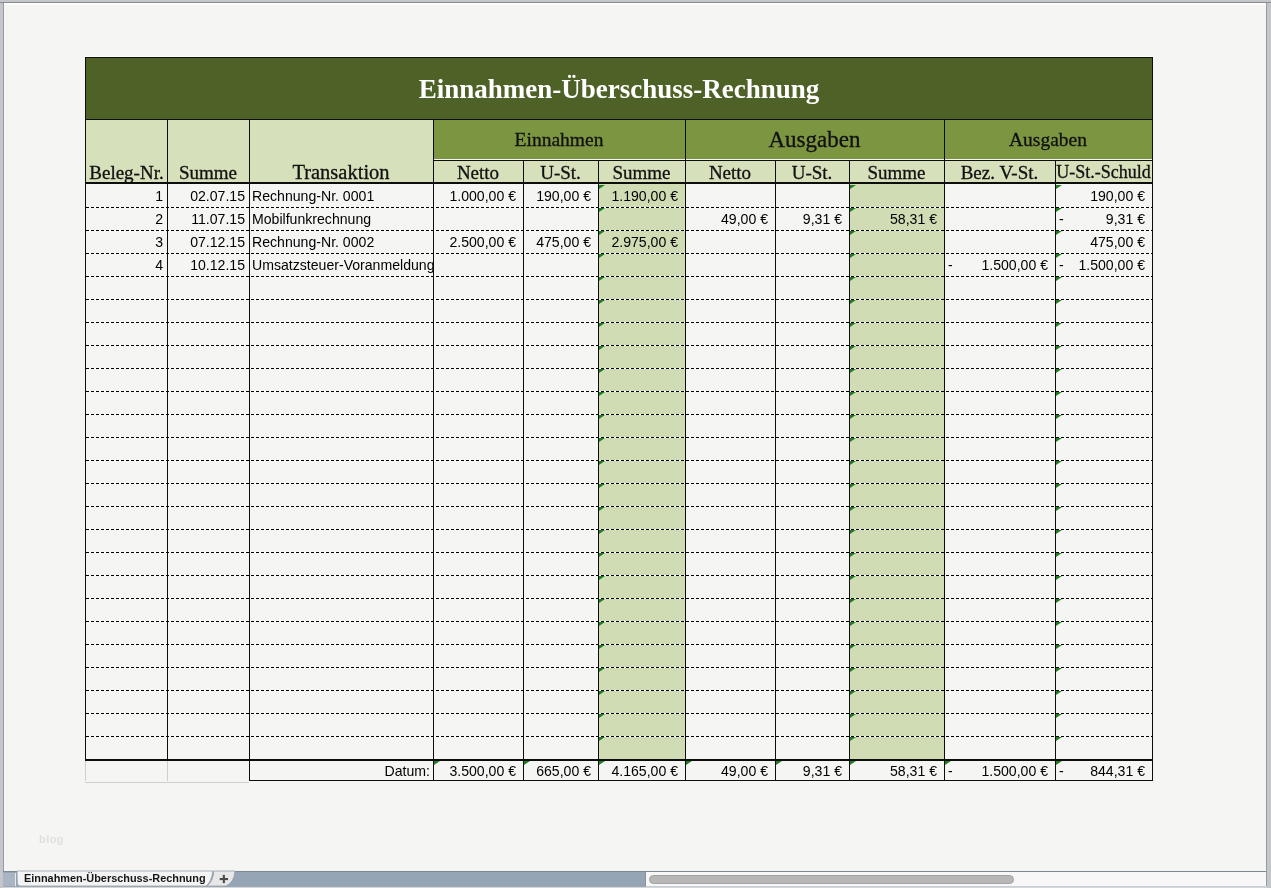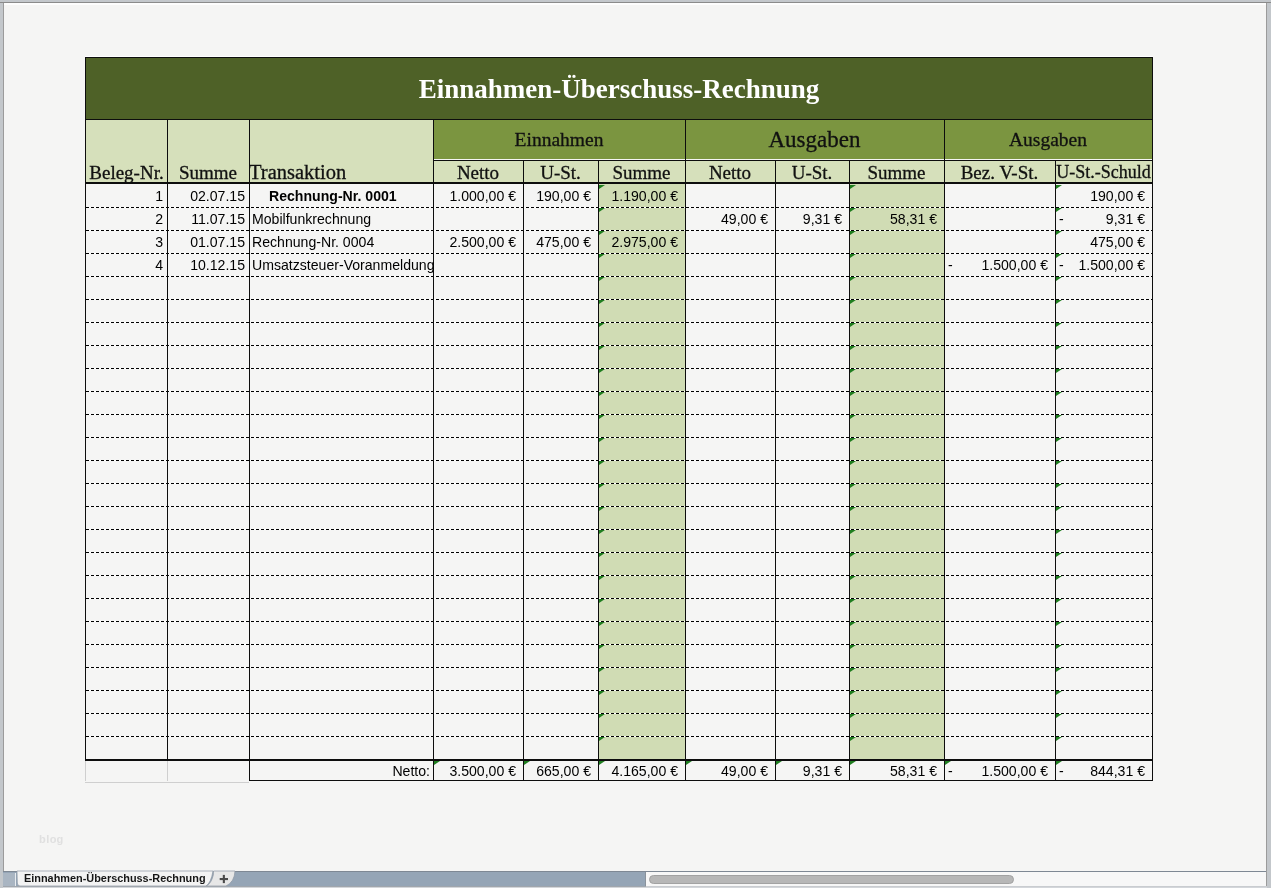--- a/index.html
+++ b/index.html
@@ -137,63 +137,63 @@
 <div style="position:absolute;left:434px;top:760.5px;width:0;height:0;border-top:4.5px solid #1f7e1f;border-right:6px solid transparent;"></div>
 <div style="position:absolute;left:524px;top:760.5px;width:0;height:0;border-top:4.5px solid #1f7e1f;border-right:6px solid transparent;"></div>
 <div style="position:absolute;left:599px;top:760.5px;width:0;height:0;border-top:4.5px solid #1f7e1f;border-right:6px solid transparent;"></div>
 <div style="position:absolute;left:686px;top:760.5px;width:0;height:0;border-top:4.5px solid #1f7e1f;border-right:6px solid transparent;"></div>
 <div style="position:absolute;left:776px;top:760.5px;width:0;height:0;border-top:4.5px solid #1f7e1f;border-right:6px solid transparent;"></div>
 <div style="position:absolute;left:850px;top:760.5px;width:0;height:0;border-top:4.5px solid #1f7e1f;border-right:6px solid transparent;"></div>
 <div style="position:absolute;left:945px;top:760.5px;width:0;height:0;border-top:4.5px solid #1f7e1f;border-right:6px solid transparent;"></div>
 <div style="position:absolute;left:1056px;top:760.5px;width:0;height:0;border-top:4.5px solid #1f7e1f;border-right:6px solid transparent;"></div>
 <div class="h" style="position:absolute;left:86px;top:161.5px;width:81px;height:21.5px;line-height:21.5px;text-align:center;">Beleg-Nr.</div>
 <div class="h" style="position:absolute;left:167px;top:161.5px;width:82px;height:21.5px;line-height:21.5px;text-align:center;">Summe</div>
-<div class="h" style="position:absolute;left:249px;top:161.5px;width:184px;height:21.5px;line-height:21.5px;text-align:left;font-size:20.5px;">Transaktion</div>
+<div class="h" style="position:absolute;left:249px;top:161.5px;width:184px;height:21.5px;line-height:21.5px;text-align:center;font-size:20.5px;">Transaktion</div>
 <div class="h" style="position:absolute;left:433px;top:161.5px;width:90px;height:21.5px;line-height:21.5px;text-align:center;">Netto</div>
 <div class="h" style="position:absolute;left:523px;top:161.5px;width:75px;height:21.5px;line-height:21.5px;text-align:center;">U-St.</div>
 <div class="h" style="position:absolute;left:598px;top:161.5px;width:87px;height:21.5px;line-height:21.5px;text-align:center;">Summe</div>
 <div class="h" style="position:absolute;left:685px;top:161.5px;width:90px;height:21.5px;line-height:21.5px;text-align:center;">Netto</div>
 <div class="h" style="position:absolute;left:775px;top:161.5px;width:74px;height:21.5px;line-height:21.5px;text-align:center;">U-St.</div>
 <div class="h" style="position:absolute;left:849px;top:161.5px;width:95px;height:21.5px;line-height:21.5px;text-align:center;">Summe</div>
 <div class="h" style="position:absolute;left:944px;top:161.5px;width:111px;height:21.5px;line-height:21.5px;text-align:center;">Bez. V-St.</div>
 <div class="h" style="position:absolute;left:1055px;top:161.5px;width:97px;height:21.5px;line-height:21.5px;text-align:center;font-size:18px;">U-St.-Schuld</div>
 <div class="h" style="position:absolute;left:433px;top:120.2px;width:252px;height:39.5px;line-height:39.5px;text-align:center;font-size:19.5px;">Einnahmen</div>
 <div class="h" style="position:absolute;left:685px;top:120.2px;width:259px;height:39.5px;line-height:39.5px;text-align:center;font-size:23px;">Ausgaben</div>
 <div class="h" style="position:absolute;left:944px;top:120.2px;width:208px;height:39.5px;line-height:39.5px;text-align:center;font-size:19.5px;">Ausgaben</div>
 <div class="t" style="position:absolute;left:86px;top:59px;width:1066px;height:61.5px;line-height:61.5px;text-align:center;">Einnahmen-Überschuss-Rechnung</div>
 <div class="d" style="position:absolute;left:86px;top:185px;width:81px;height:23px;line-height:23px;text-align:right;padding-right:4px;box-sizing:border-box;">1</div>
 <div class="d" style="position:absolute;left:167px;top:185px;width:82px;height:23px;line-height:23px;text-align:right;padding-right:4px;box-sizing:border-box;">02.07.15</div>
-<div class="d" style="position:absolute;left:249px;top:185px;width:184px;height:23px;line-height:23px;text-align:left;padding-left:20px;box-sizing:border-box;font-weight:bold;">Rechnung-Nr. 0001</div>
+<div class="d" style="position:absolute;left:249px;top:185px;width:184px;height:23px;line-height:23px;text-align:left;padding-left:3px;box-sizing:border-box;">Rechnung-Nr. 0001</div>
 <div class="d" style="position:absolute;left:433px;top:185px;width:90px;height:23px;line-height:23px;text-align:right;padding-right:7px;box-sizing:border-box;">1.000,00&nbsp;€</div>
 <div class="d" style="position:absolute;left:523px;top:185px;width:75px;height:23px;line-height:23px;text-align:right;padding-right:7px;box-sizing:border-box;">190,00&nbsp;€</div>
 <div class="d" style="position:absolute;left:598px;top:185px;width:87px;height:23px;line-height:23px;text-align:right;padding-right:7px;box-sizing:border-box;">1.190,00&nbsp;€</div>
 <div class="d" style="position:absolute;left:1055px;top:185px;width:97px;height:23px;line-height:23px;text-align:right;padding-right:7px;box-sizing:border-box;">190,00&nbsp;€</div>
 <div class="d" style="position:absolute;left:86px;top:208px;width:81px;height:23px;line-height:23px;text-align:right;padding-right:4px;box-sizing:border-box;">2</div>
 <div class="d" style="position:absolute;left:167px;top:208px;width:82px;height:23px;line-height:23px;text-align:right;padding-right:4px;box-sizing:border-box;">11.07.15</div>
 <div class="d" style="position:absolute;left:249px;top:208px;width:184px;height:23px;line-height:23px;text-align:left;padding-left:3px;box-sizing:border-box;">Mobilfunkrechnung</div>
 <div class="d" style="position:absolute;left:685px;top:208px;width:90px;height:23px;line-height:23px;text-align:right;padding-right:7px;box-sizing:border-box;">49,00&nbsp;€</div>
 <div class="d" style="position:absolute;left:775px;top:208px;width:74px;height:23px;line-height:23px;text-align:right;padding-right:7px;box-sizing:border-box;">9,31&nbsp;€</div>
 <div class="d" style="position:absolute;left:849px;top:208px;width:95px;height:23px;line-height:23px;text-align:right;padding-right:7px;box-sizing:border-box;">58,31&nbsp;€</div>
 <div class="d" style="position:absolute;left:1055px;top:208px;width:97px;height:23px;line-height:23px;text-align:left;padding-left:4px;box-sizing:border-box;">-</div>
 <div class="d" style="position:absolute;left:1055px;top:208px;width:97px;height:23px;line-height:23px;text-align:right;padding-right:7px;box-sizing:border-box;">9,31&nbsp;€</div>
 <div class="d" style="position:absolute;left:86px;top:231px;width:81px;height:23px;line-height:23px;text-align:right;padding-right:4px;box-sizing:border-box;">3</div>
-<div class="d" style="position:absolute;left:167px;top:231px;width:82px;height:23px;line-height:23px;text-align:right;padding-right:4px;box-sizing:border-box;">01.07.15</div>
-<div class="d" style="position:absolute;left:249px;top:231px;width:184px;height:23px;line-height:23px;text-align:left;padding-left:3px;box-sizing:border-box;">Rechnung-Nr. 0004</div>
+<div class="d" style="position:absolute;left:167px;top:231px;width:82px;height:23px;line-height:23px;text-align:right;padding-right:4px;box-sizing:border-box;">07.12.15</div>
+<div class="d" style="position:absolute;left:249px;top:231px;width:184px;height:23px;line-height:23px;text-align:left;padding-left:3px;box-sizing:border-box;">Rechnung-Nr. 0002</div>
 <div class="d" style="position:absolute;left:433px;top:231px;width:90px;height:23px;line-height:23px;text-align:right;padding-right:7px;box-sizing:border-box;">2.500,00&nbsp;€</div>
 <div class="d" style="position:absolute;left:523px;top:231px;width:75px;height:23px;line-height:23px;text-align:right;padding-right:7px;box-sizing:border-box;">475,00&nbsp;€</div>
 <div class="d" style="position:absolute;left:598px;top:231px;width:87px;height:23px;line-height:23px;text-align:right;padding-right:7px;box-sizing:border-box;">2.975,00&nbsp;€</div>
 <div class="d" style="position:absolute;left:1055px;top:231px;width:97px;height:23px;line-height:23px;text-align:right;padding-right:7px;box-sizing:border-box;">475,00&nbsp;€</div>
 <div class="d" style="position:absolute;left:86px;top:254px;width:81px;height:23px;line-height:23px;text-align:right;padding-right:4px;box-sizing:border-box;">4</div>
 <div class="d" style="position:absolute;left:167px;top:254px;width:82px;height:23px;line-height:23px;text-align:right;padding-right:4px;box-sizing:border-box;">10.12.15</div>
 <div class="d" style="position:absolute;left:249px;top:254px;width:184px;height:23px;line-height:23px;text-align:left;padding-left:3px;box-sizing:border-box;">Umsatzsteuer-Voranmeldung</div>
 <div class="d" style="position:absolute;left:944px;top:254px;width:111px;height:23px;line-height:23px;text-align:left;padding-left:4px;box-sizing:border-box;">-</div>
 <div class="d" style="position:absolute;left:944px;top:254px;width:111px;height:23px;line-height:23px;text-align:right;padding-right:7px;box-sizing:border-box;">1.500,00&nbsp;€</div>
 <div class="d" style="position:absolute;left:1055px;top:254px;width:97px;height:23px;line-height:23px;text-align:left;padding-left:4px;box-sizing:border-box;">-</div>
 <div class="d" style="position:absolute;left:1055px;top:254px;width:97px;height:23px;line-height:23px;text-align:right;padding-right:7px;box-sizing:border-box;">1.500,00&nbsp;€</div>
-<div class="d" style="position:absolute;left:249px;top:761.5px;width:184px;height:19.5px;line-height:19.5px;text-align:right;padding-right:3px;box-sizing:border-box;">Netto:</div>
+<div class="d" style="position:absolute;left:249px;top:761.5px;width:184px;height:19.5px;line-height:19.5px;text-align:right;padding-right:3px;box-sizing:border-box;">Datum:</div>
 <div class="d" style="position:absolute;left:433px;top:761.5px;width:90px;height:19.5px;line-height:19.5px;text-align:right;padding-right:7px;box-sizing:border-box;">3.500,00&nbsp;€</div>
 <div class="d" style="position:absolute;left:523px;top:761.5px;width:75px;height:19.5px;line-height:19.5px;text-align:right;padding-right:7px;box-sizing:border-box;">665,00&nbsp;€</div>
 <div class="d" style="position:absolute;left:598px;top:761.5px;width:87px;height:19.5px;line-height:19.5px;text-align:right;padding-right:7px;box-sizing:border-box;">4.165,00&nbsp;€</div>
 <div class="d" style="position:absolute;left:685px;top:761.5px;width:90px;height:19.5px;line-height:19.5px;text-align:right;padding-right:7px;box-sizing:border-box;">49,00&nbsp;€</div>
 <div class="d" style="position:absolute;left:775px;top:761.5px;width:74px;height:19.5px;line-height:19.5px;text-align:right;padding-right:7px;box-sizing:border-box;">9,31&nbsp;€</div>
 <div class="d" style="position:absolute;left:849px;top:761.5px;width:95px;height:19.5px;line-height:19.5px;text-align:right;padding-right:7px;box-sizing:border-box;">58,31&nbsp;€</div>
 <div class="d" style="position:absolute;left:944px;top:761.5px;width:111px;height:19.5px;line-height:19.5px;text-align:left;padding-left:4px;box-sizing:border-box;">-</div>
 <div class="d" style="position:absolute;left:944px;top:761.5px;width:111px;height:19.5px;line-height:19.5px;text-align:right;padding-right:7px;box-sizing:border-box;">1.500,00&nbsp;€</div>
 <div class="d" style="position:absolute;left:1055px;top:761.5px;width:97px;height:19.5px;line-height:19.5px;text-align:left;padding-left:4px;box-sizing:border-box;">-</div>
 <div class="d" style="position:absolute;left:1055px;top:761.5px;width:97px;height:19.5px;line-height:19.5px;text-align:right;padding-right:7px;box-sizing:border-box;">844,31&nbsp;€</div>

